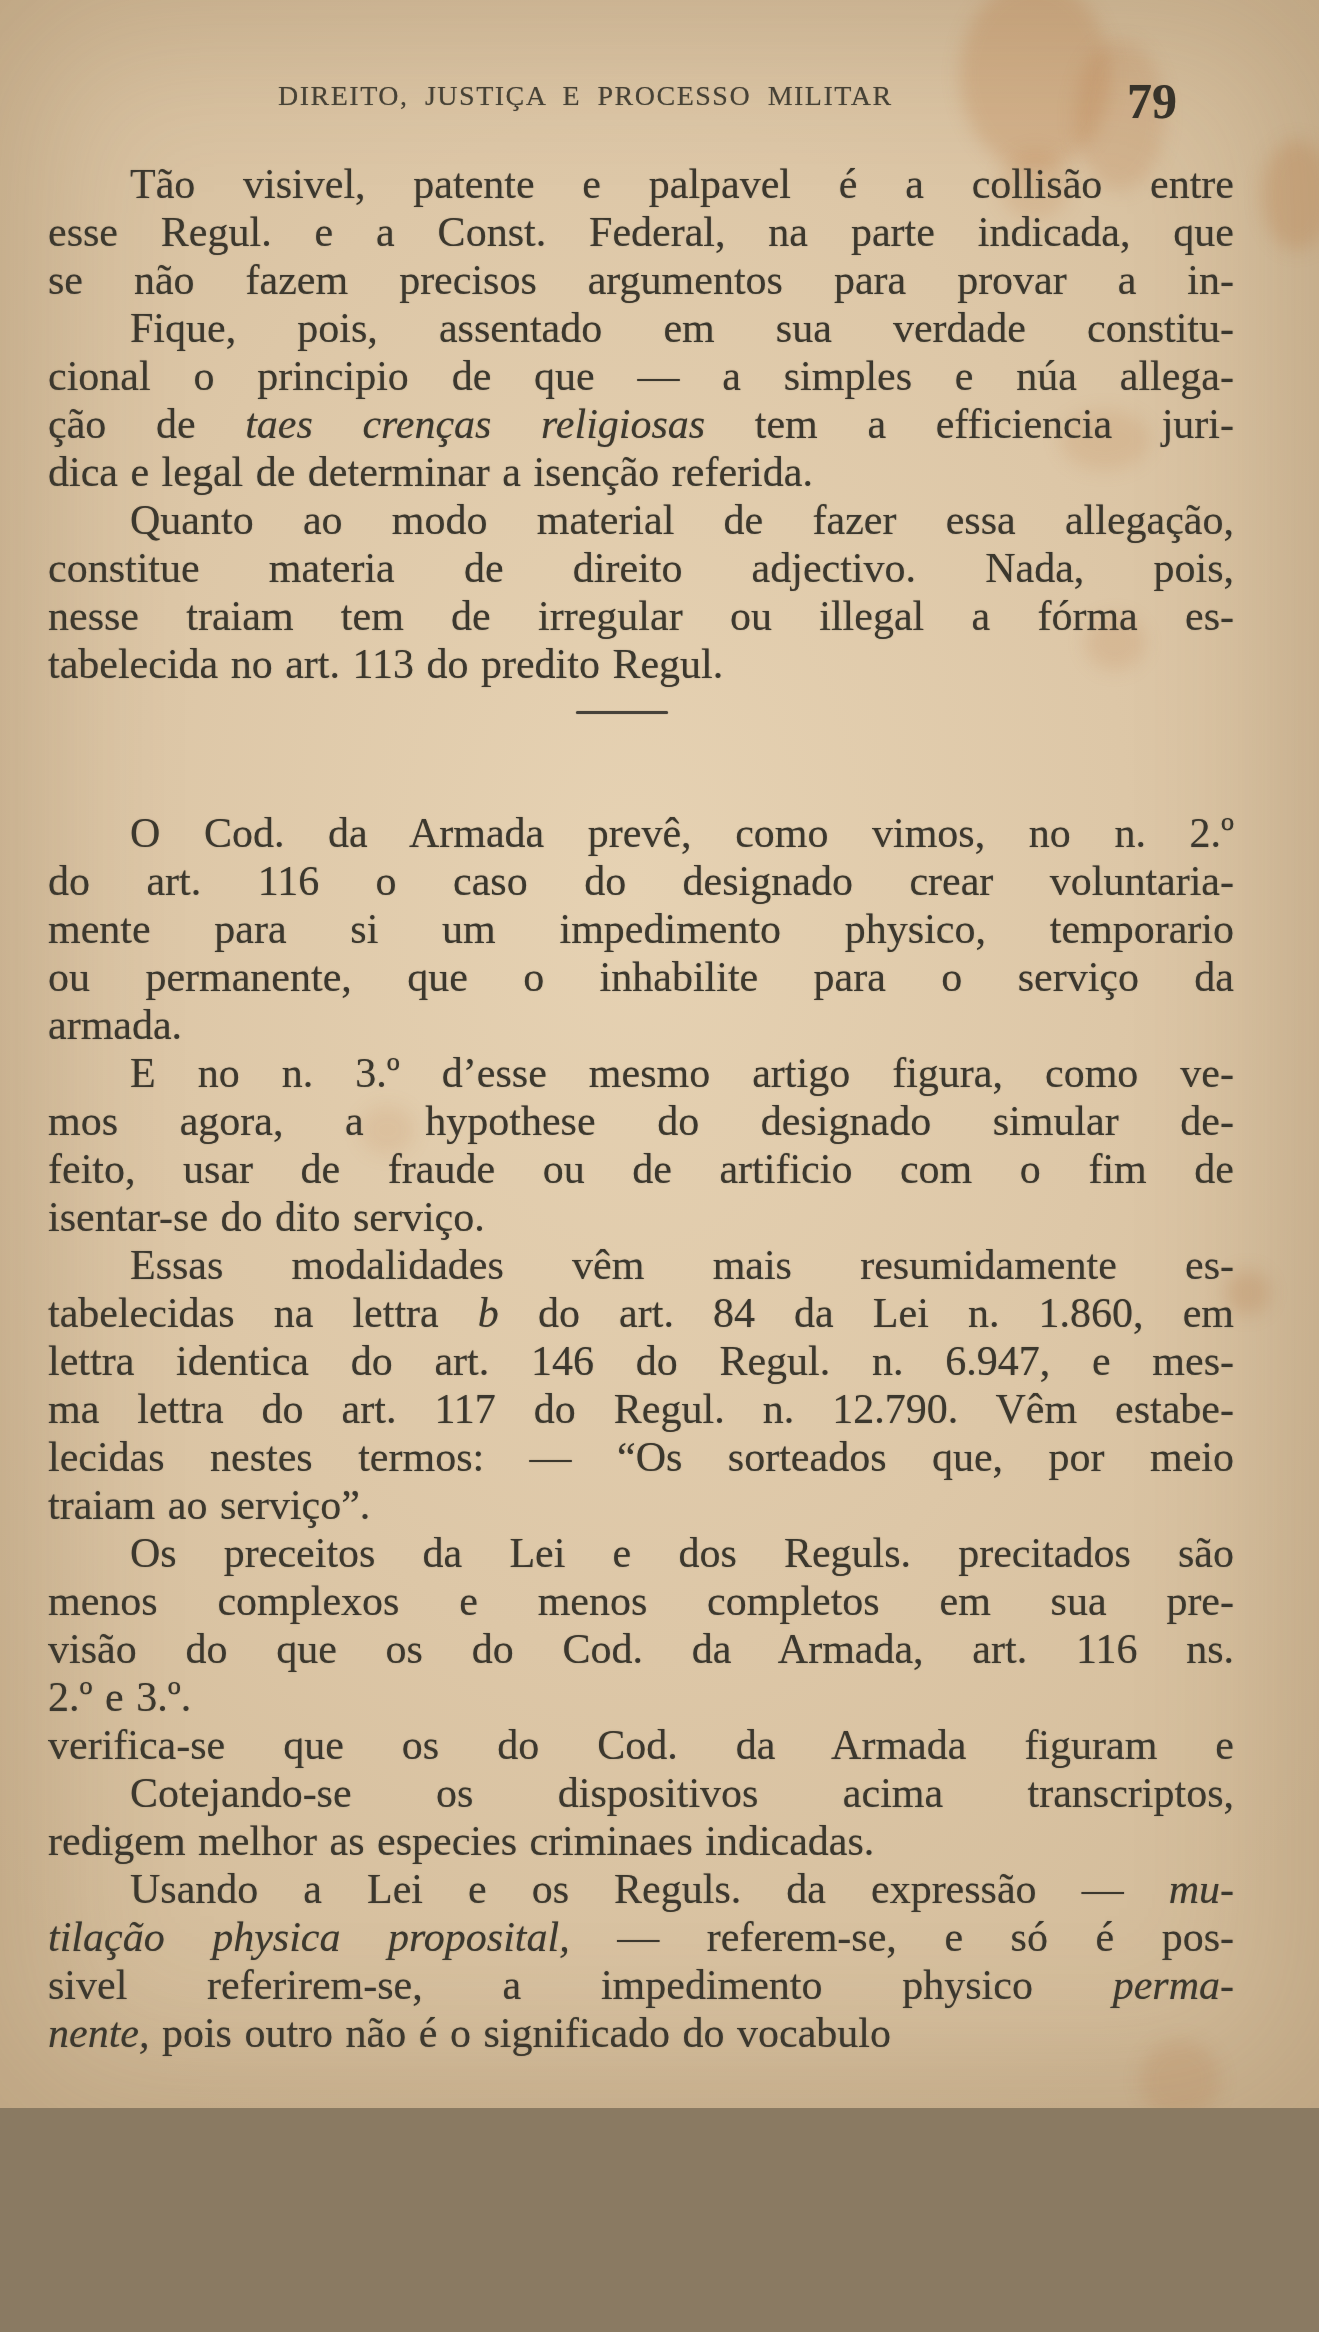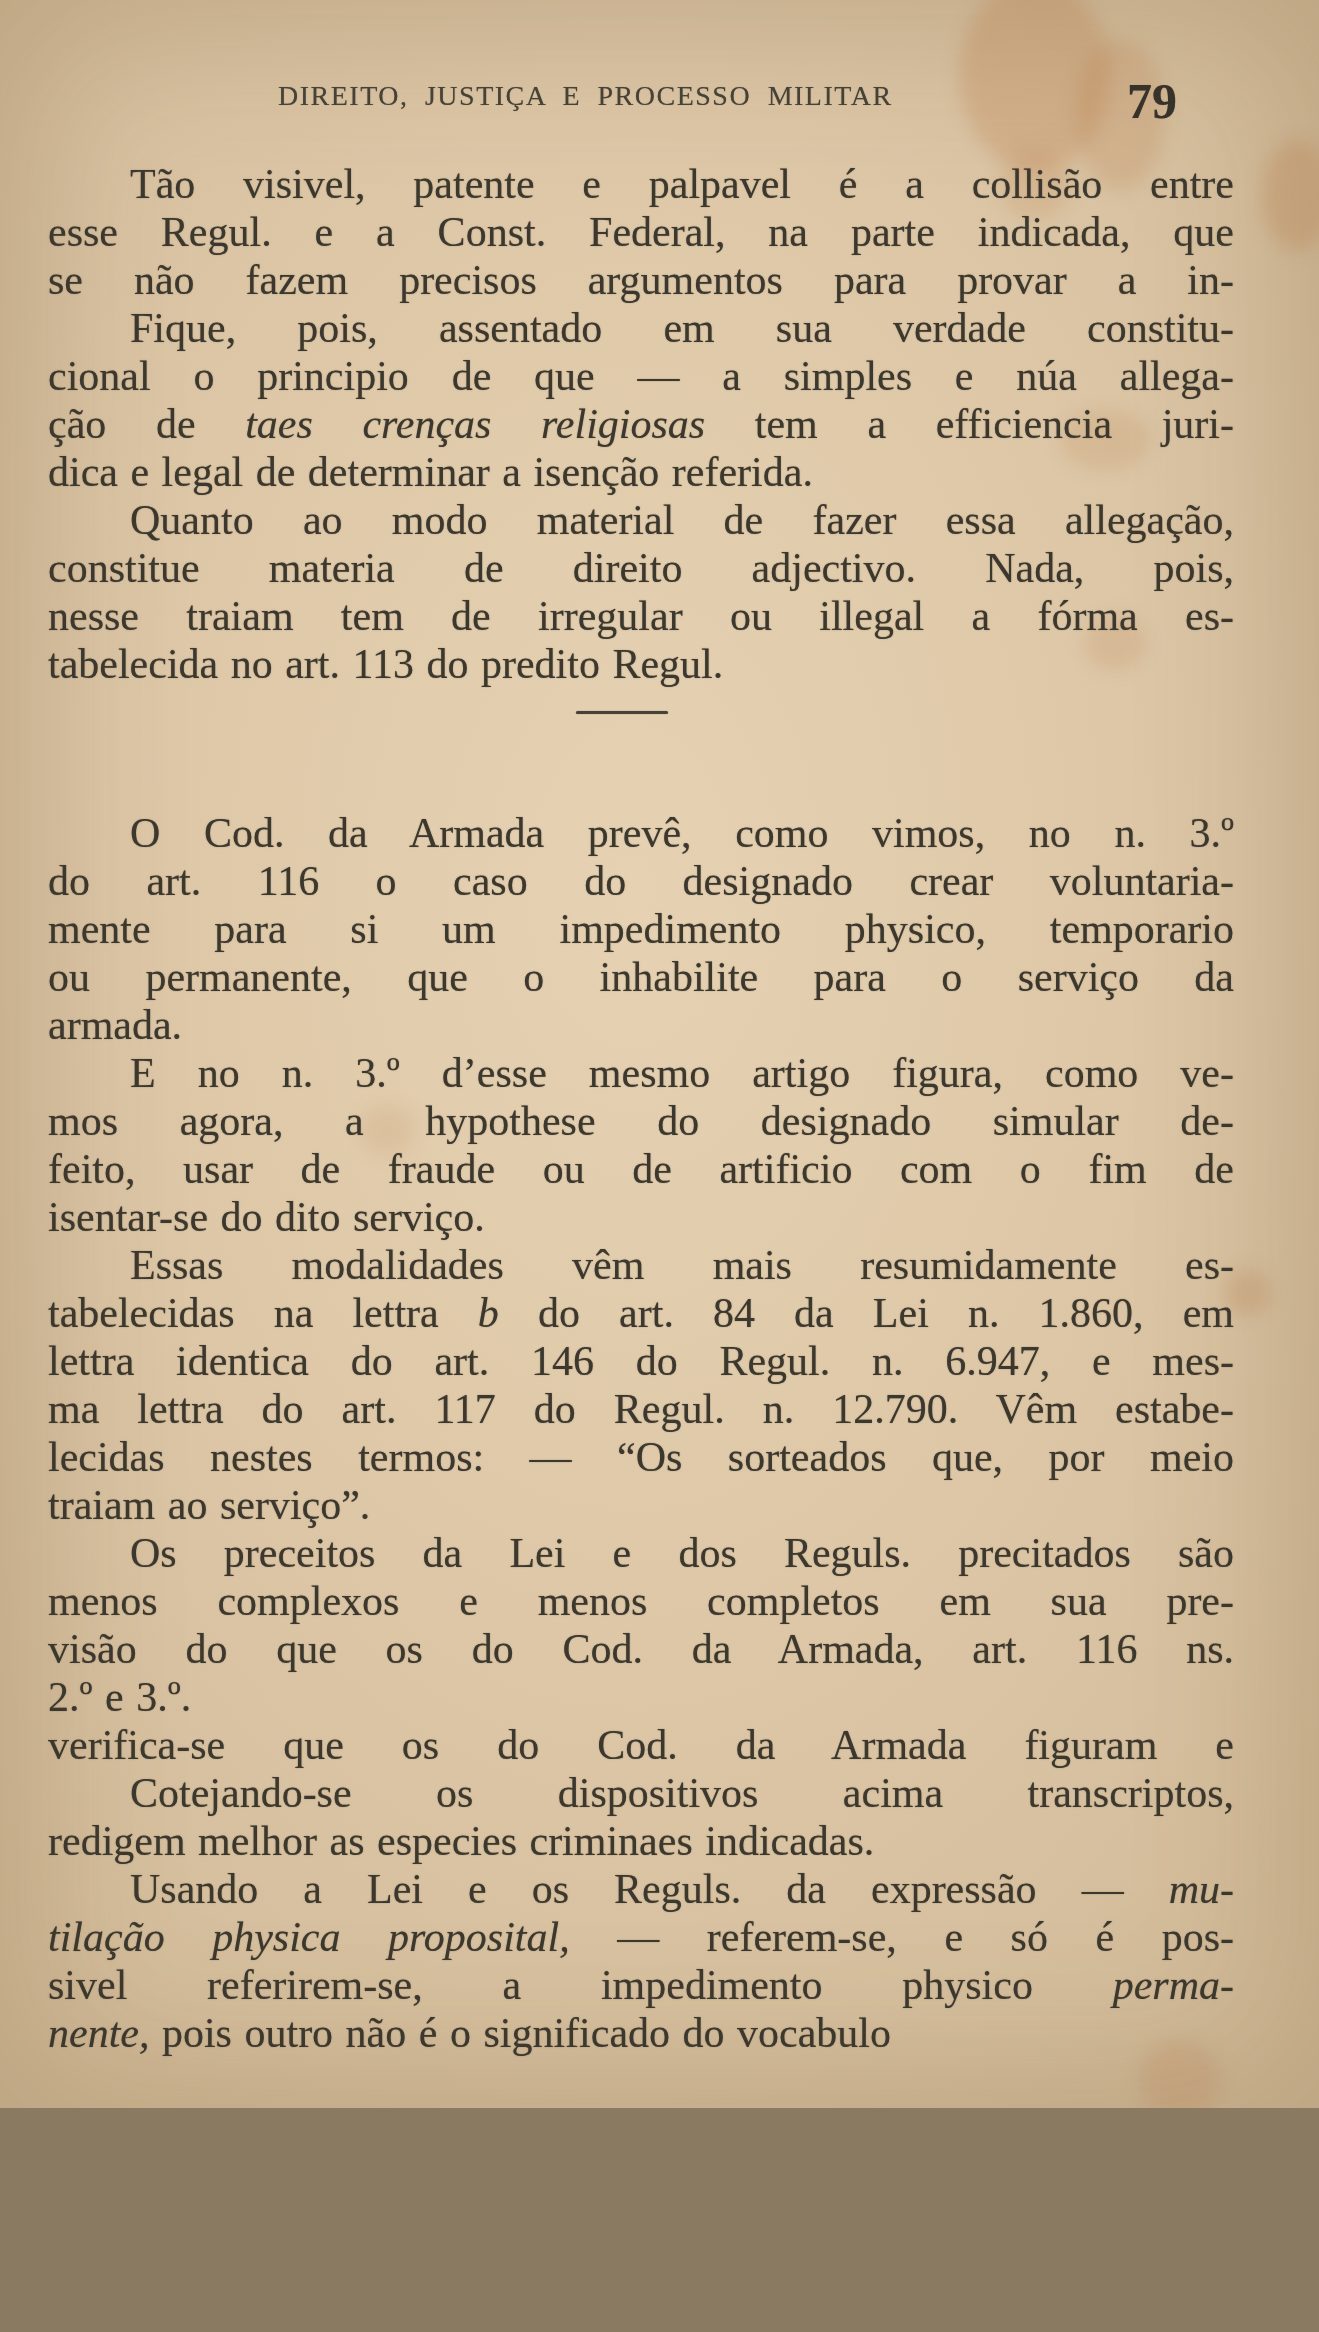--- a/index.html
+++ b/index.html
@@ -127,21 +127,21 @@
         <div class="line last"><span class="seg">dica e legal de determinar a isenção referida.</span></div>
       </div>
       <div class="paragraph">
         <div class="line first"><span class="seg">Quanto ao modo material de fazer essa allegação,</span></div>
         <div class="line"><span class="seg">constitue materia de direito adjectivo. Nada, pois,</span></div>
         <div class="line"><span class="seg">nesse traiam tem de irregular ou illegal a fórma es-</span></div>
         <div class="line last"><span class="seg">tabelecida no art. 113 do predito Regul.</span></div>
       </div>
       <div class="section-divider"></div>
       <div class="paragraph">
-        <div class="line first"><span class="seg">O Cod. da Armada prevê, como vimos, no n. 3.º</span></div>
+        <div class="line first"><span class="seg">O Cod. da Armada prevê, como vimos, no n. 2.º</span></div>
         <div class="line"><span class="seg">do art. 116 o caso do designado crear voluntaria-</span></div>
         <div class="line"><span class="seg">mente para si um impedimento physico, temporario</span></div>
         <div class="line"><span class="seg">ou permanente, que o inhabilite para o serviço da</span></div>
         <div class="line last"><span class="seg">armada.</span></div>
       </div>
       <div class="paragraph">
         <div class="line first"><span class="seg">E no n. 3.º d’esse mesmo artigo figura, como ve-</span></div>
         <div class="line"><span class="seg">mos agora, a hypothese do designado simular de-</span></div>
         <div class="line"><span class="seg">feito, usar de fraude ou de artificio com o fim de</span></div>
         <div class="line last"><span class="seg">isentar-se do dito serviço.</span></div>

